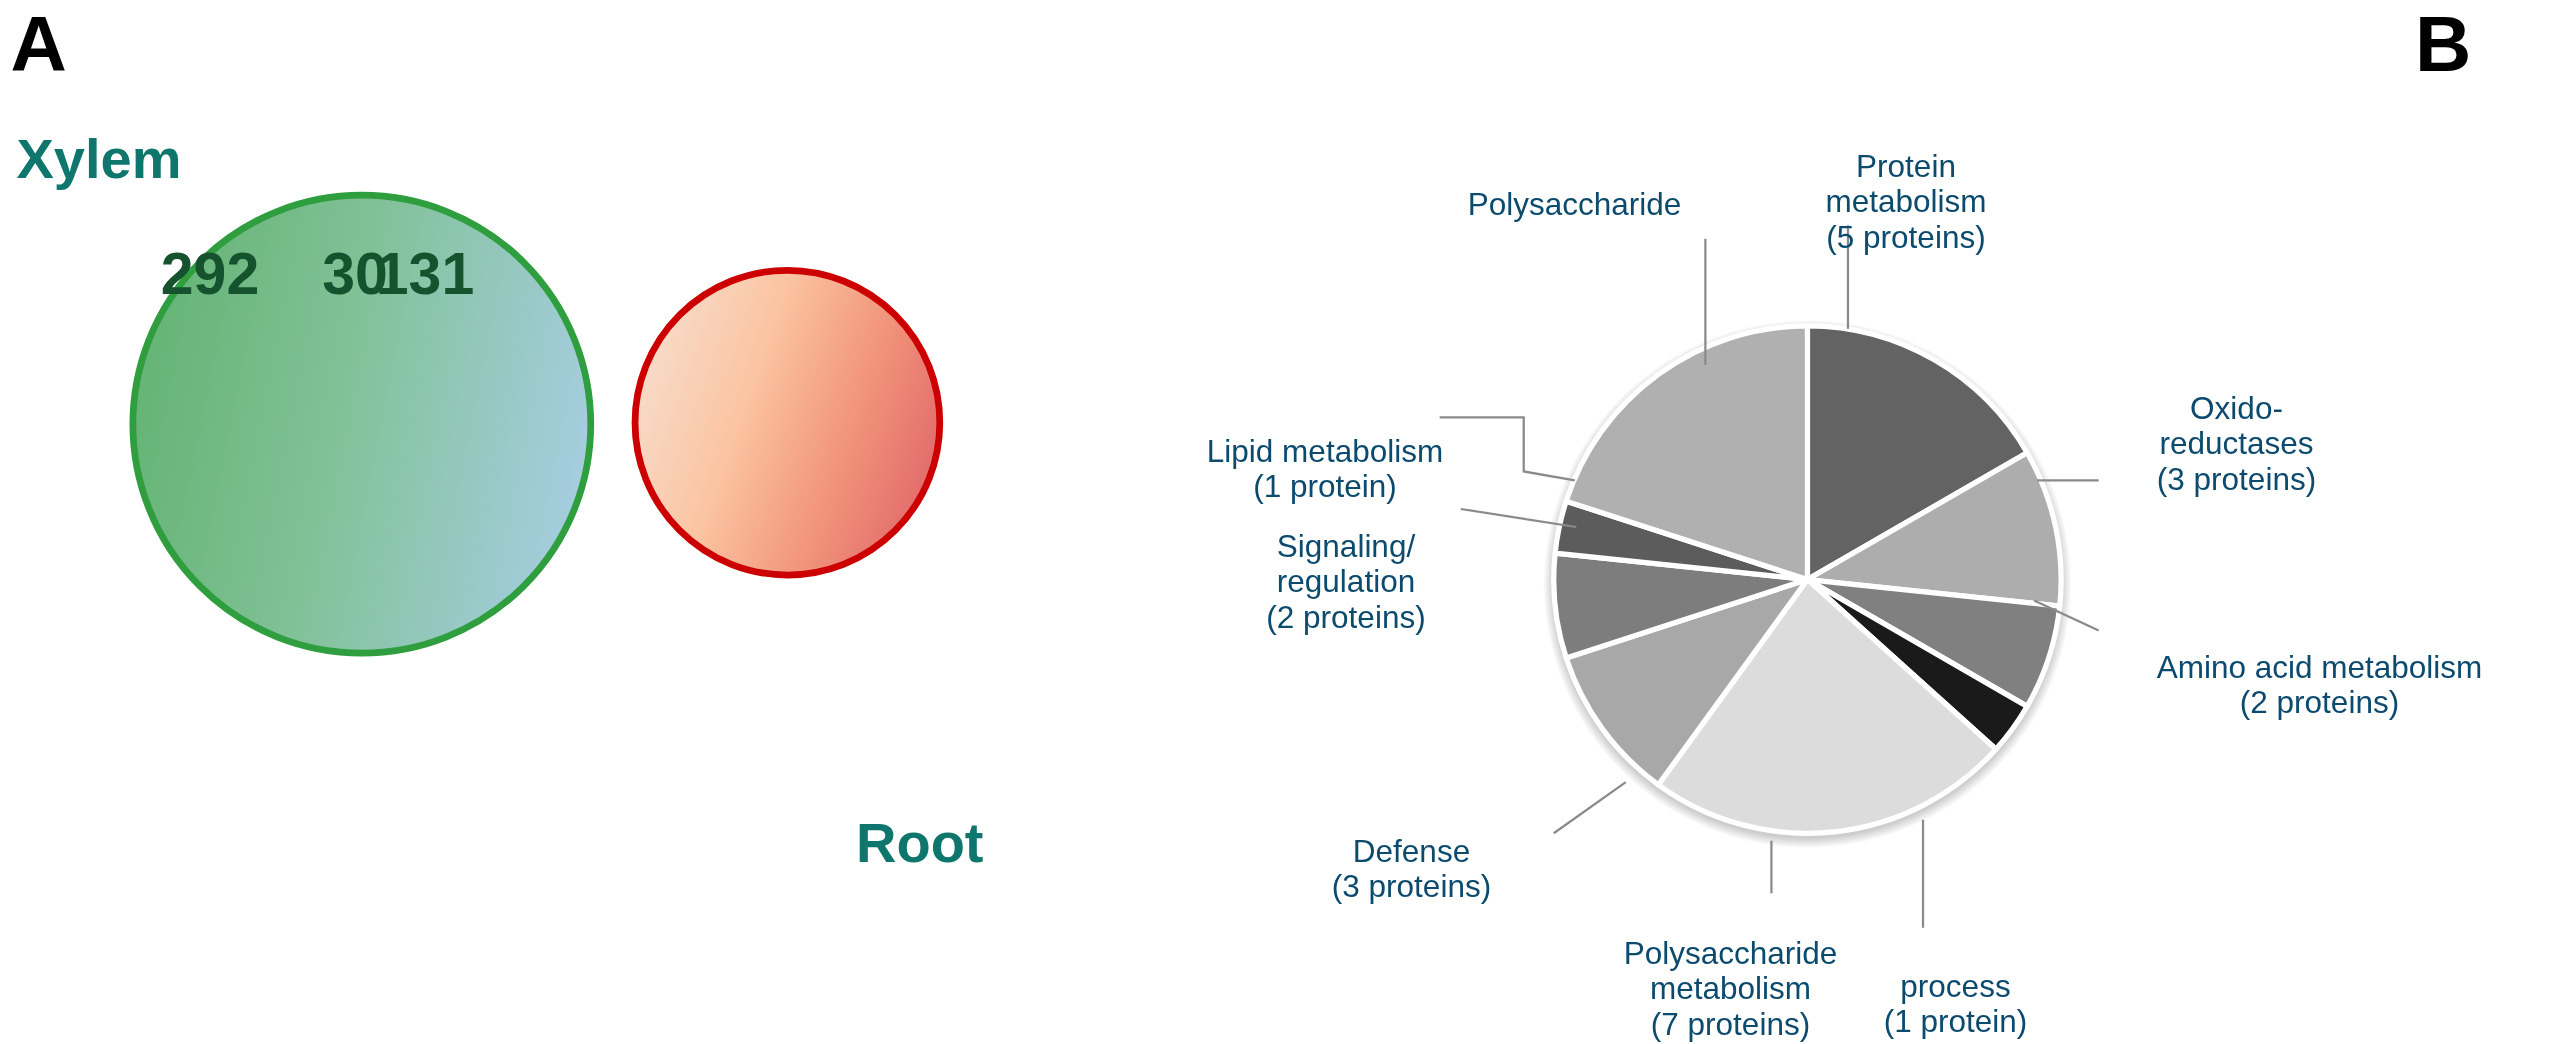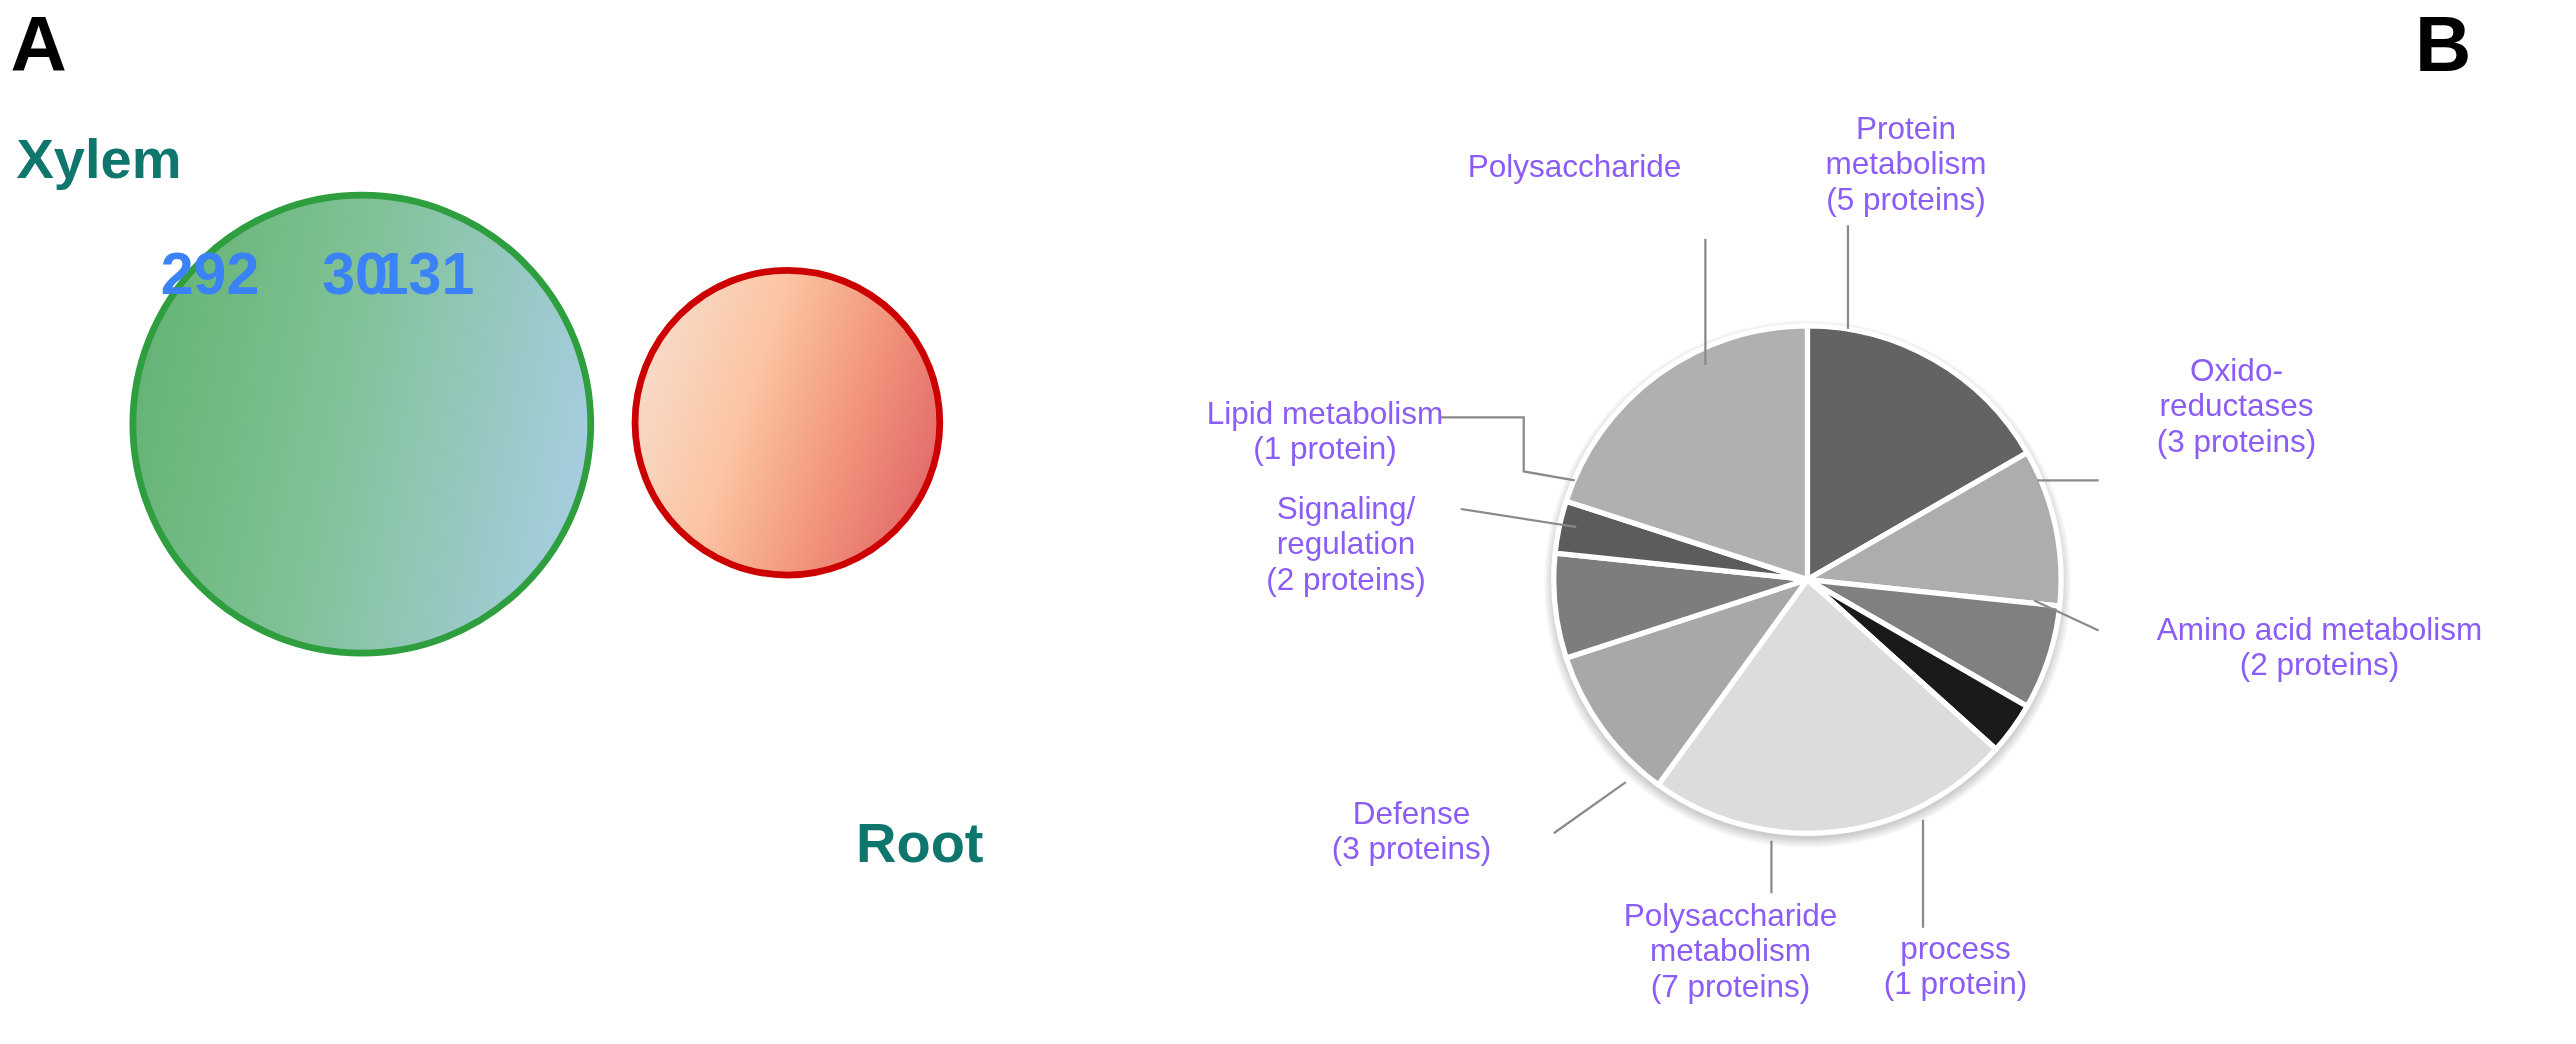--- a/index.html
+++ b/index.html
@@ -12,30 +12,30 @@
   #panel-b-letter{left:1214px;top:4.5px;}
 
   
   #venn-wrap{position:absolute;left:0;top:0;width:1201px;height:1045px;}
   #venn-svg{position:absolute;left:0;top:0;}
   .venn-set-label{position:absolute;font-weight:bold;font-size:56px;line-height:1;
                   color:#0f766e;white-space:nowrap;}
   #xylem-label{left:16.5px;top:131px;}
   #root-label{left:856px;top:815px;}
   .venn-count{position:absolute;font-weight:bold;font-size:59px;line-height:1;
-              color:#3b82f6;white-space:nowrap;transform:translate(-50%,-50%);}
+              color:#14532d;white-space:nowrap;transform:translate(-50%,-50%);}
   #venn-count-xylem{left:210px;top:274px;}
   #venn-count-shared{left:335px;top:274px;margin-left:20px;}
   #venn-count-root{left:425px;top:274px;}
 
   
   #pie-wrap{position:absolute;left:1201px;top:0;width:1375px;height:1045px;}
   #pie-svg{position:absolute;left:0;top:0;}
-  .pie-label{position:absolute;font-size:31.5px;line-height:1.12;color:#8b5cf6;
-             white-space:nowrap;}
+  .pie-label{position:absolute;font-size:31.5px;line-height:1.12;color:#0c4a6e;
+             white-space:nowrap;margin-top:38px;}
   .pie-label .pl-name{display:block;}
   .pie-label .pl-count{display:block;}
   .ta-c{text-align:center;}
 </style>
 </head>
 <body>
 
 <div id="venn-wrap">
 
   <div class="panel-letter" id="panel-a-letter">A</div>

